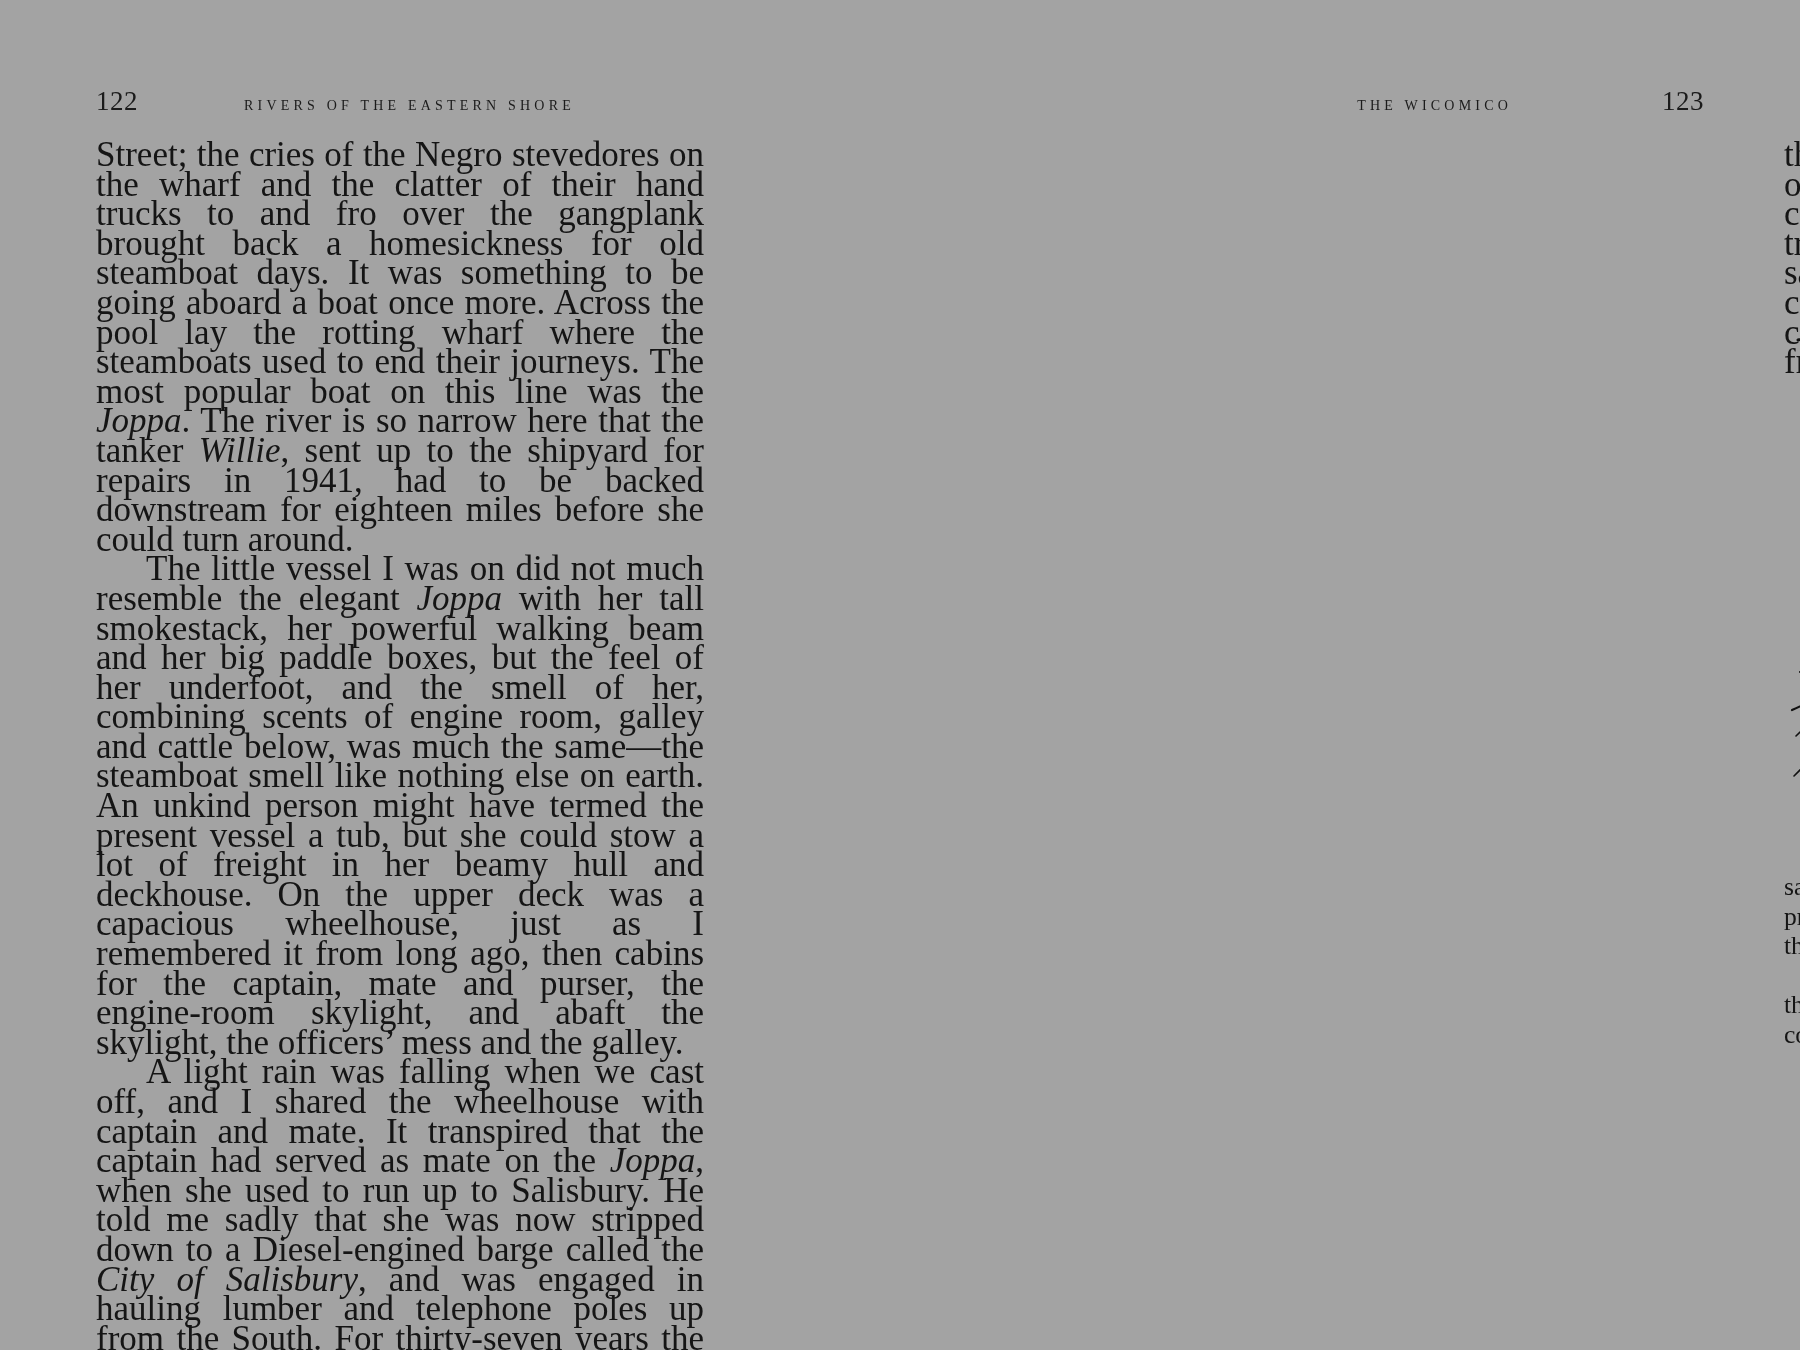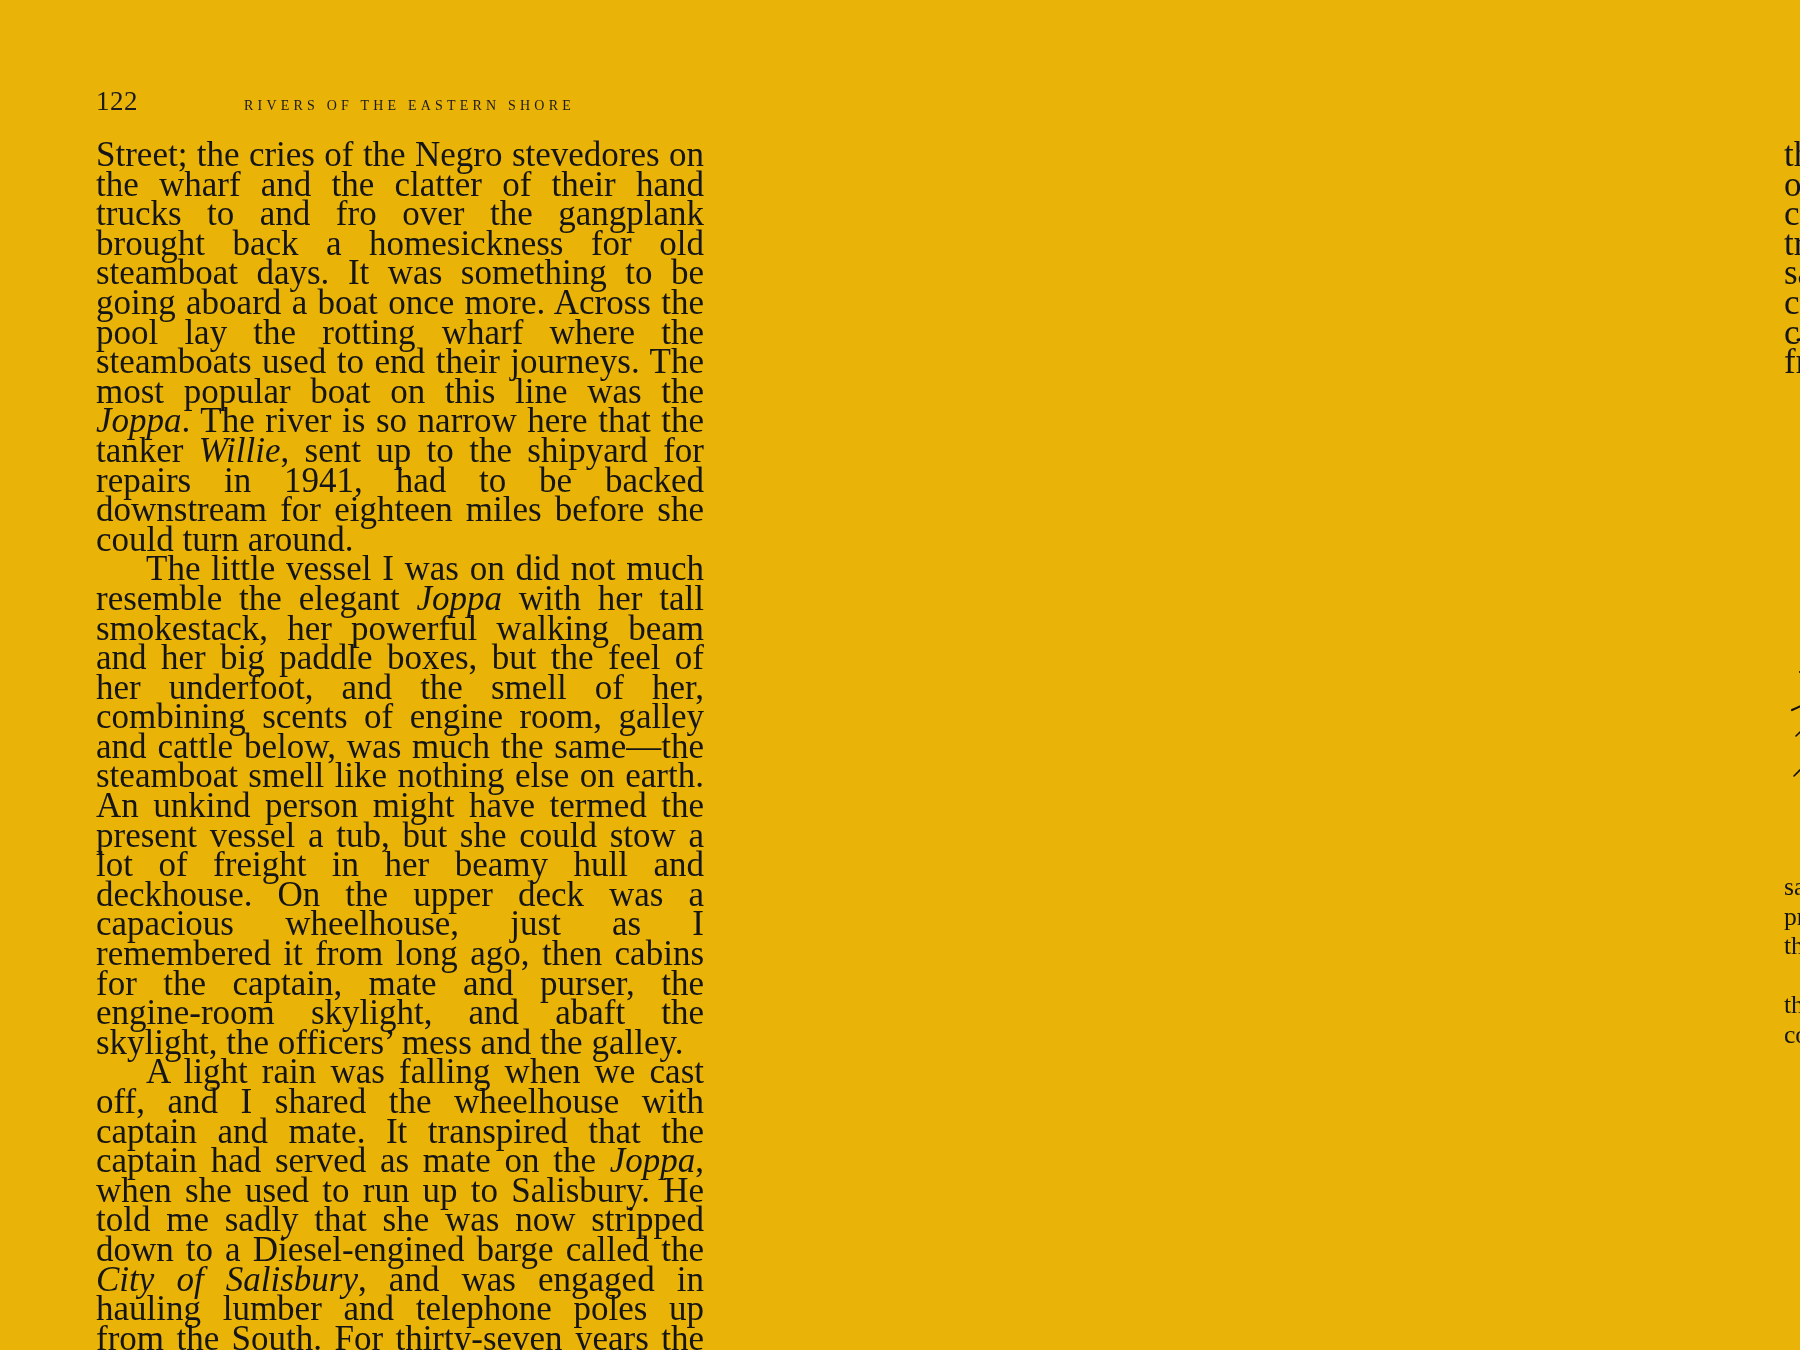--- a/index.html
+++ b/index.html
@@ -13,21 +13,21 @@
     font-family: "Liberation Serif", "DejaVu Serif", serif;
     color: #1a1a1a;
     overflow: hidden;
     position: relative;
   }
 
   .spread {
     position: absolute;
     inset: 0;
     display: flex;
-    background: #eab308;
+    background: #a3a3a3;
   }
 
   .page {
     position: relative;
     width: 900px;
     height: 1350px;
     box-sizing: border-box;
   }
 
   
@@ -132,20 +132,24 @@
     <div class="col">
         <p><span>Street; the cries of the Negro stevedores on the wharf and the clatter of their hand trucks to and fro over the gangplank brought back a homesickness for old steamboat days. It was something to be going aboard a boat once more. Across the pool lay the rotting wharf where the steamboats used to end their journeys. The most popular boat on this line was the </span><i>Joppa</i><span>. The river is so narrow here that the tanker </span><i>Willie</i><span>, sent up to the shipyard for repairs in 1941, had to be backed downstream for eighteen miles before she could turn around.</span></p>
         <p class="ind"><span>The little vessel I was on did not much resemble the elegant </span><i>Joppa</i><span> with her tall smokestack, her powerful walking beam and her big paddle boxes, but the feel of her underfoot, and the smell of her, combining scents of engine room, galley and cattle below, was much the same—the steamboat smell like nothing else on earth. An unkind person might have termed the present vessel a tub, but she could stow a lot of freight in her beamy hull and deckhouse. On the upper deck was a capacious wheelhouse, just as I remembered it from long ago, then cabins for the captain, mate and purser, the engine-room skylight, and abaft the skylight, the officers’ mess and the galley.</span></p>
         <p class="ind"><span>A light rain was falling when we cast off, and I shared the wheelhouse with captain and mate. It transpired that the captain had served as mate on the </span><i>Joppa</i><span>, when she used to run up to Salisbury. He told me sadly that she was now stripped down to a Diesel-engined barge called the </span><i>City of Salisbury</i><span>, and was engaged in hauling lumber and telephone poles up from the South. For thirty-seven years the captain had been following Chesapeake waters, though he was still a trim, youthful-looking man.</span></p>
       </div>
 
   </div>
 
   <div class="page page-right">
 
+    <div class="runhead">
+      <span class="runtitle">The Wicomico</span>
+      <span class="folio">123</span>
+    </div>
 
     <div class="col">
         <p><span>the quiet evening. A deck hand came out on the “forad” deck below to address the captain. He wanted to know if she was trimmed right. Squinting ahead, the captain said she had a list to “stabboard,” though I couldn’t see it. However, after issuing certain instructions about shifting the freight, he was</span></p>
       </div>
 
     <div class="plate">
       <svg viewBox="0 0 616 540" xmlns="http://www.w3.org/2000/svg">
         <g fill="none" stroke="#111" stroke-width="2" stroke-linecap="round" stroke-linejoin="round">
 
           <path d="M14 34 C 150 4, 430 2, 600 40" stroke-width="3"></path>

